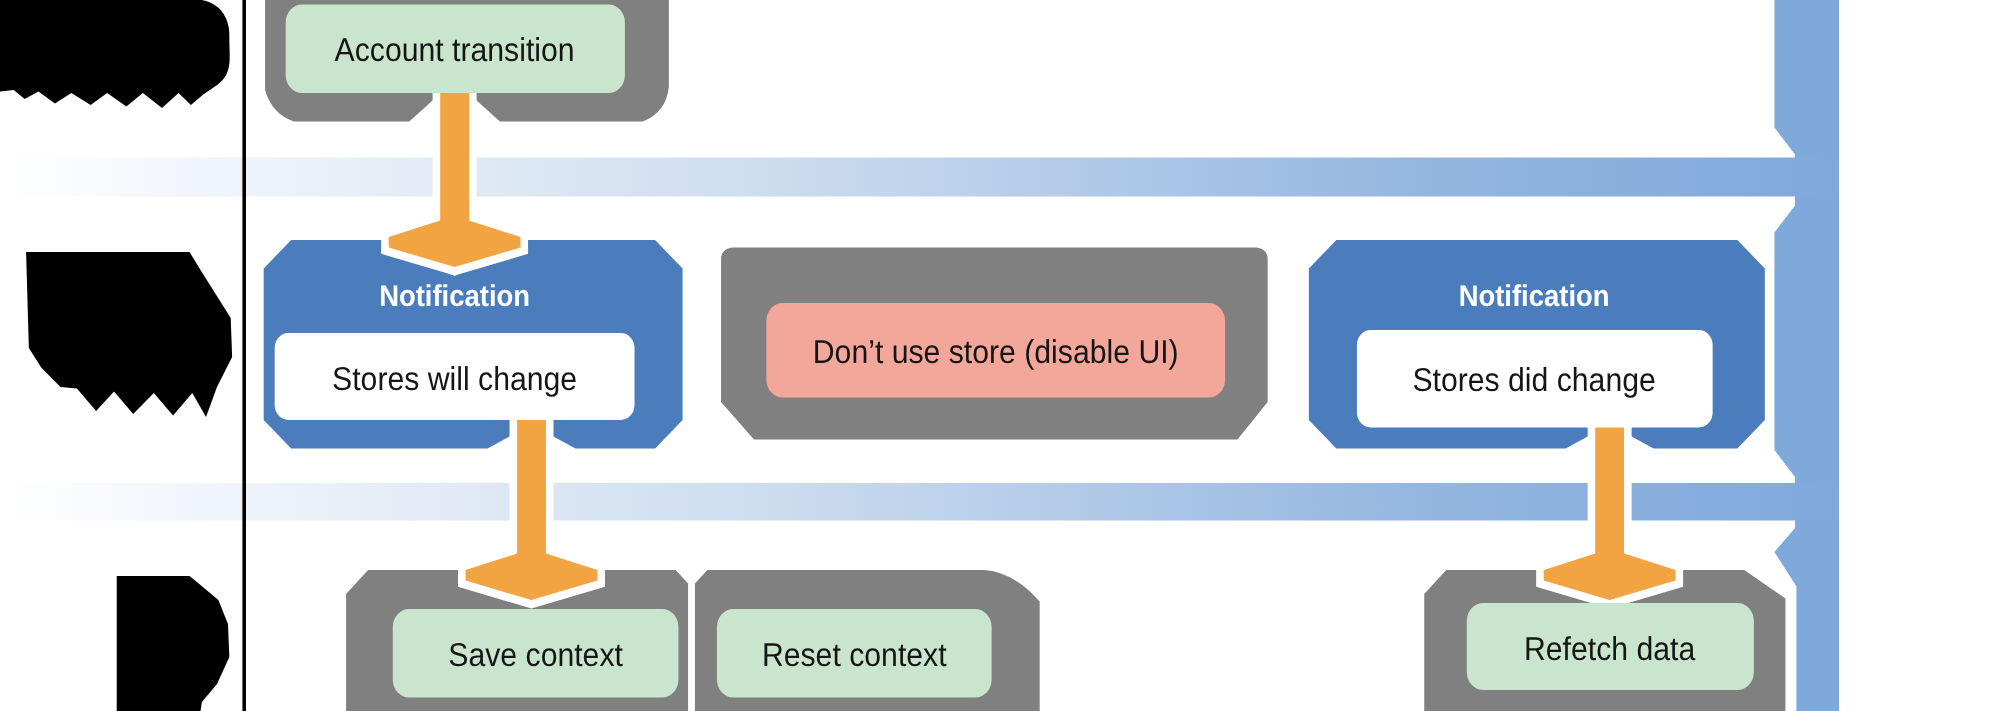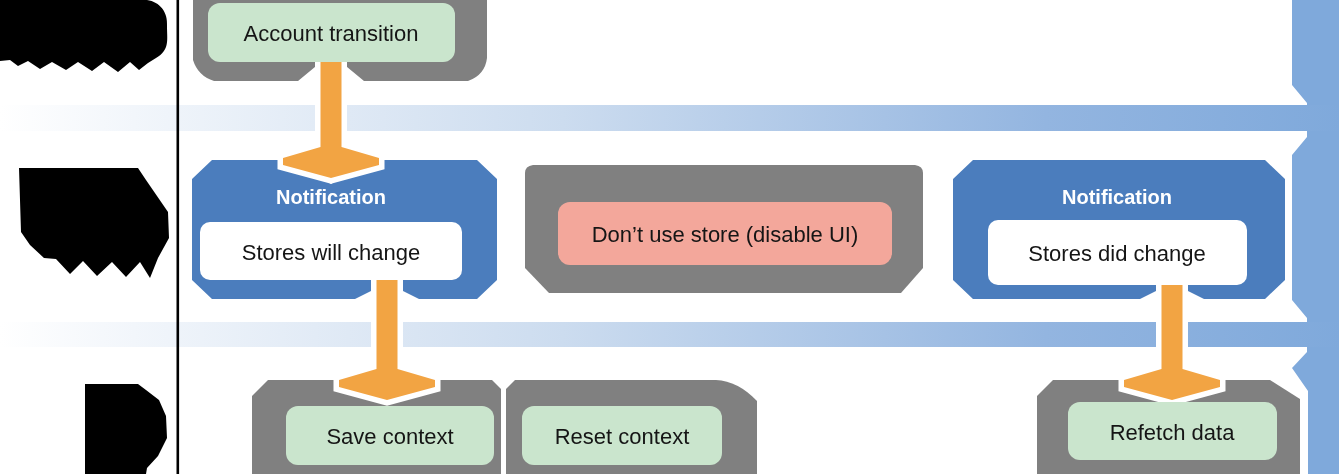--- a/index.html
+++ b/index.html
@@ -1,18 +1,18 @@
 <!DOCTYPE html>
 <html><head>
 <meta charset="utf-8">
 <style>
   html,body{margin:0;padding:0;background:#fff;}
   .stage{
     position:relative;
-    width:1339px;height:474px;
+    width:1226px;height:474px;
     overflow:hidden;
     background:#fff;
     font-family:"Liberation Sans", sans-serif;
   }
   svg{display:block;width:100%;height:100%;}
   text{
     font-family:"Liberation Sans", sans-serif;
     fill:#151515;
     font-size:22px;
   }

